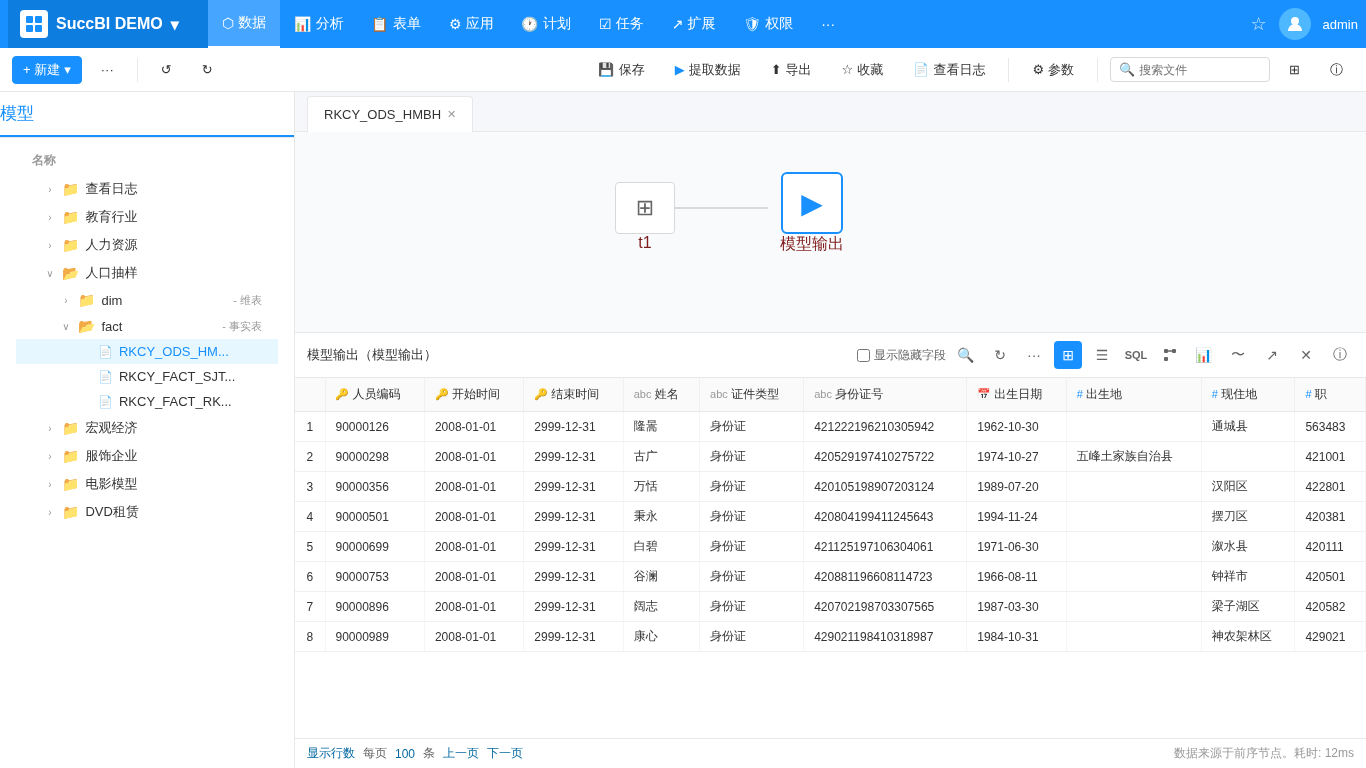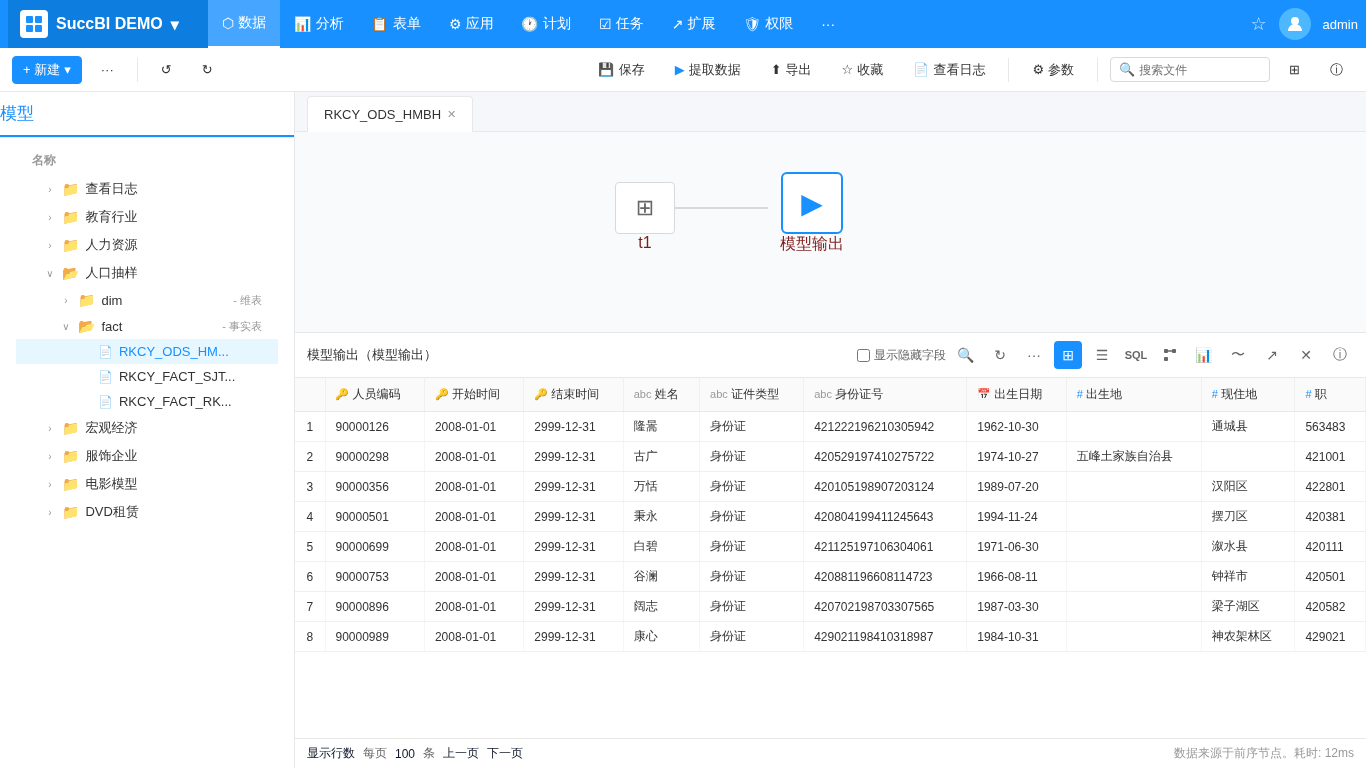--- a/index.html
+++ b/index.html
@@ -159,21 +159,21 @@
       padding: 6px 10px; white-space: nowrap; color: #333;
     }
     .row-num { color: #999; text-align: center; width: 30px; }
 
     
     .table-footer {
       display: flex; align-items: center; gap: 8px;
       padding: 6px 12px; border-top: 1px solid #e8e8e8;
       background: white; font-size: 12px; color: #666; flex-shrink: 0;
     }
-    .footer-link { color: #0f172a; cursor: pointer; }
+    .footer-link { color: #0369a1; cursor: pointer; }
     .footer-spacer { flex: 1; }
     .footer-info { color: #999; }
   </style>
 </head>
 <body>
 
 <div class="top-nav">
   <div class="logo-area">
     <div class="logo-icon">
       <svg viewBox="0 0 20 20" fill="#1890ff">

